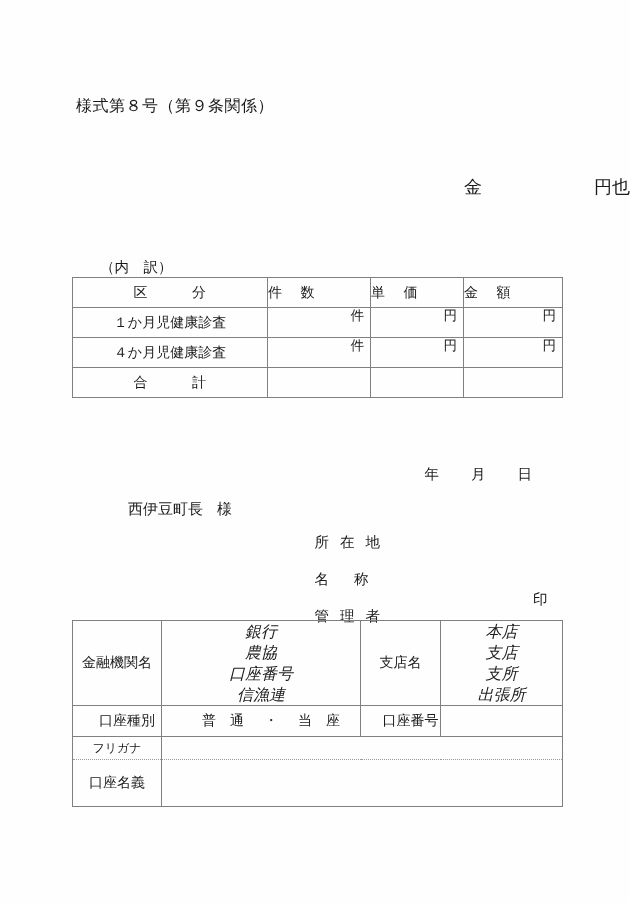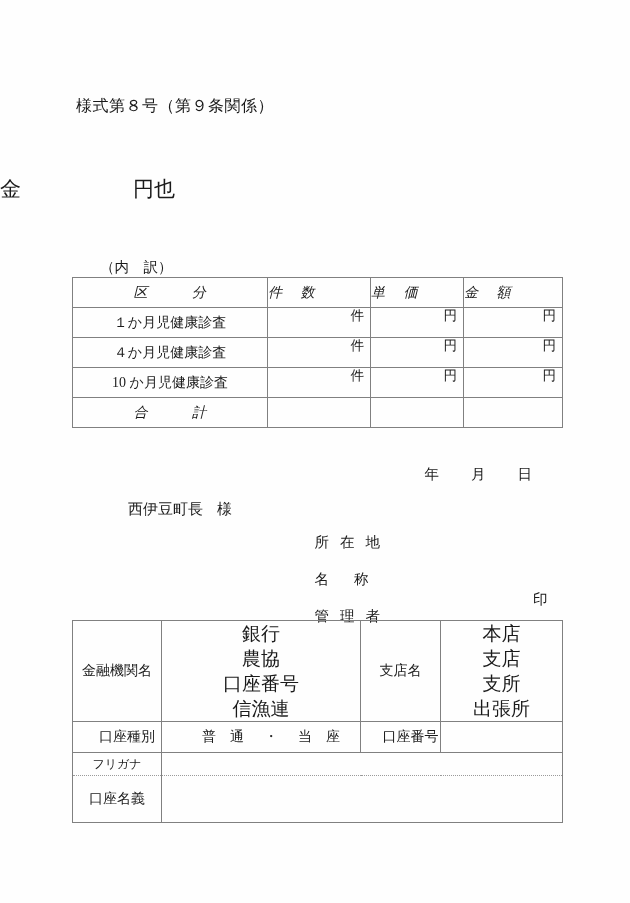--- a/index.html
+++ b/index.html
@@ -37,22 +37,22 @@
     text-align: center;
     font-size: 22px;
     letter-spacing: 1px;
   }
   .doc-title .sp { display: inline-block; width: 52px; }
 
   .amount-line {
     left: 0;
     top: 175px;
     width: 630px;
-    text-align: left;
-    font-size: 21px;
+    text-align: right;
+    font-size: 18px;
   }
   .amount-line .gap { display: inline-block; width: 112px; }
 
   .however {
     left: 78px;
     top: 235px;
     font-size: 14.5px;
   }
   .however .blank { display: inline-block; width: 128px; }
 
@@ -88,21 +88,21 @@
   .unit-cell {
     position: relative;
   }
   .unit-cell .unit {
     position: absolute;
     right: 6px;
     top: 1px;
     font-size: 13.5px;
     line-height: 1.1;
   }
-  .hdr-spaced { letter-spacing: 0.5px; font-style: italic; }
+  .hdr-spaced { letter-spacing: 0.5px; }
   .hdr-spaced .sp { display: inline-block; width: 44px; }
   .hdr-spaced .sp-s { display: inline-block; width: 18px; }
 
   
   .date-line {
     left: 410px;
     top: 448px;
     font-size: 14.5px;
   }
   .date-line .sp { display: inline-block; width: 32px; }
@@ -134,21 +134,22 @@
     text-align: center;
   }
   .b-label { width: 88px; }
   .b-main  { width: 198px; }
   .b-brlab { width: 79px; }
   .b-brtyp { width: 121px; }
 
   .row-kinyu td { height: 76px; }
   .stack {
     line-height: 1.32;
-    font-size: 19px;
+    font-size: 16px;
+    font-style: italic;
   }
   .row-kouza td { height: 30px; padding-left: 20px; }
   .futsu .sp { display: inline-block; width: 20px; }
   .row-furigana td { height: 22px; }
   .row-meigi td { height: 46px; margin-left: 32px; }
 
   .cell-label { font-size: 14px; }
   .cell-furigana-label { font-size: 12px; margin-left: 12px; }
 
   
@@ -206,32 +207,20 @@
           <span class="unit">件</span>
         </td>
         <td class="c-tanka unit-cell">
           <span class="unit">円</span>
         </td>
         <td class="c-kingaku unit-cell">
           <span class="unit">円</span>
         </td>
       </tr>
 
-      <tr>
-        <td class="c-kubun">10 か月児健康診査</td>
-        <td class="c-ken unit-cell">
-          <span class="unit">件</span>
-        </td>
-        <td class="c-tanka unit-cell">
-          <span class="unit">円</span>
-        </td>
-        <td class="c-kingaku unit-cell">
-          <span class="unit">円</span>
-        </td>
-      </tr>
 
       <tr>
         <td class="c-kubun">
           <span class="hdr-spaced"><span>合</span><span class="sp"></span><span>計</span></span>
         </td>
         <td class="c-ken"></td>
         <td class="c-tanka"></td>
         <td class="c-kingaku"></td>
       </tr>
     </tbody>

